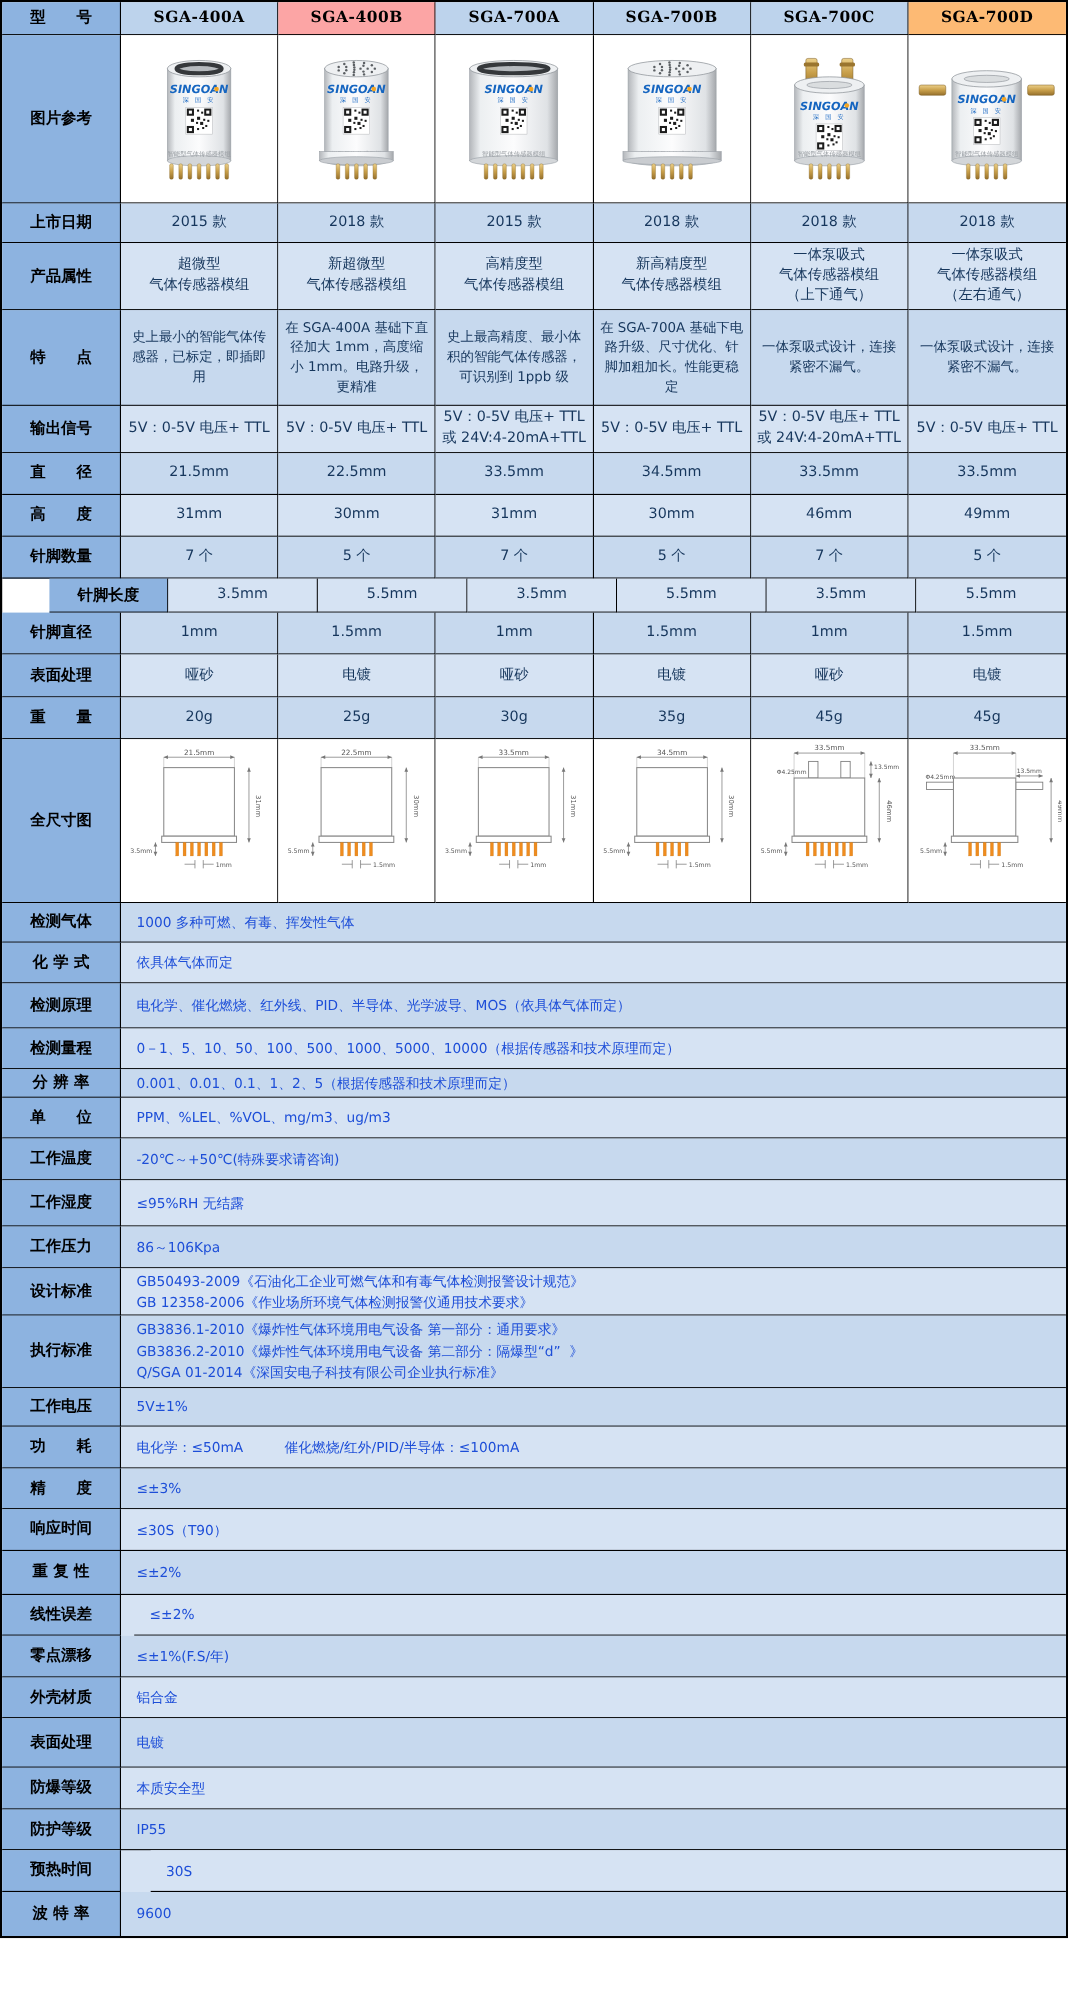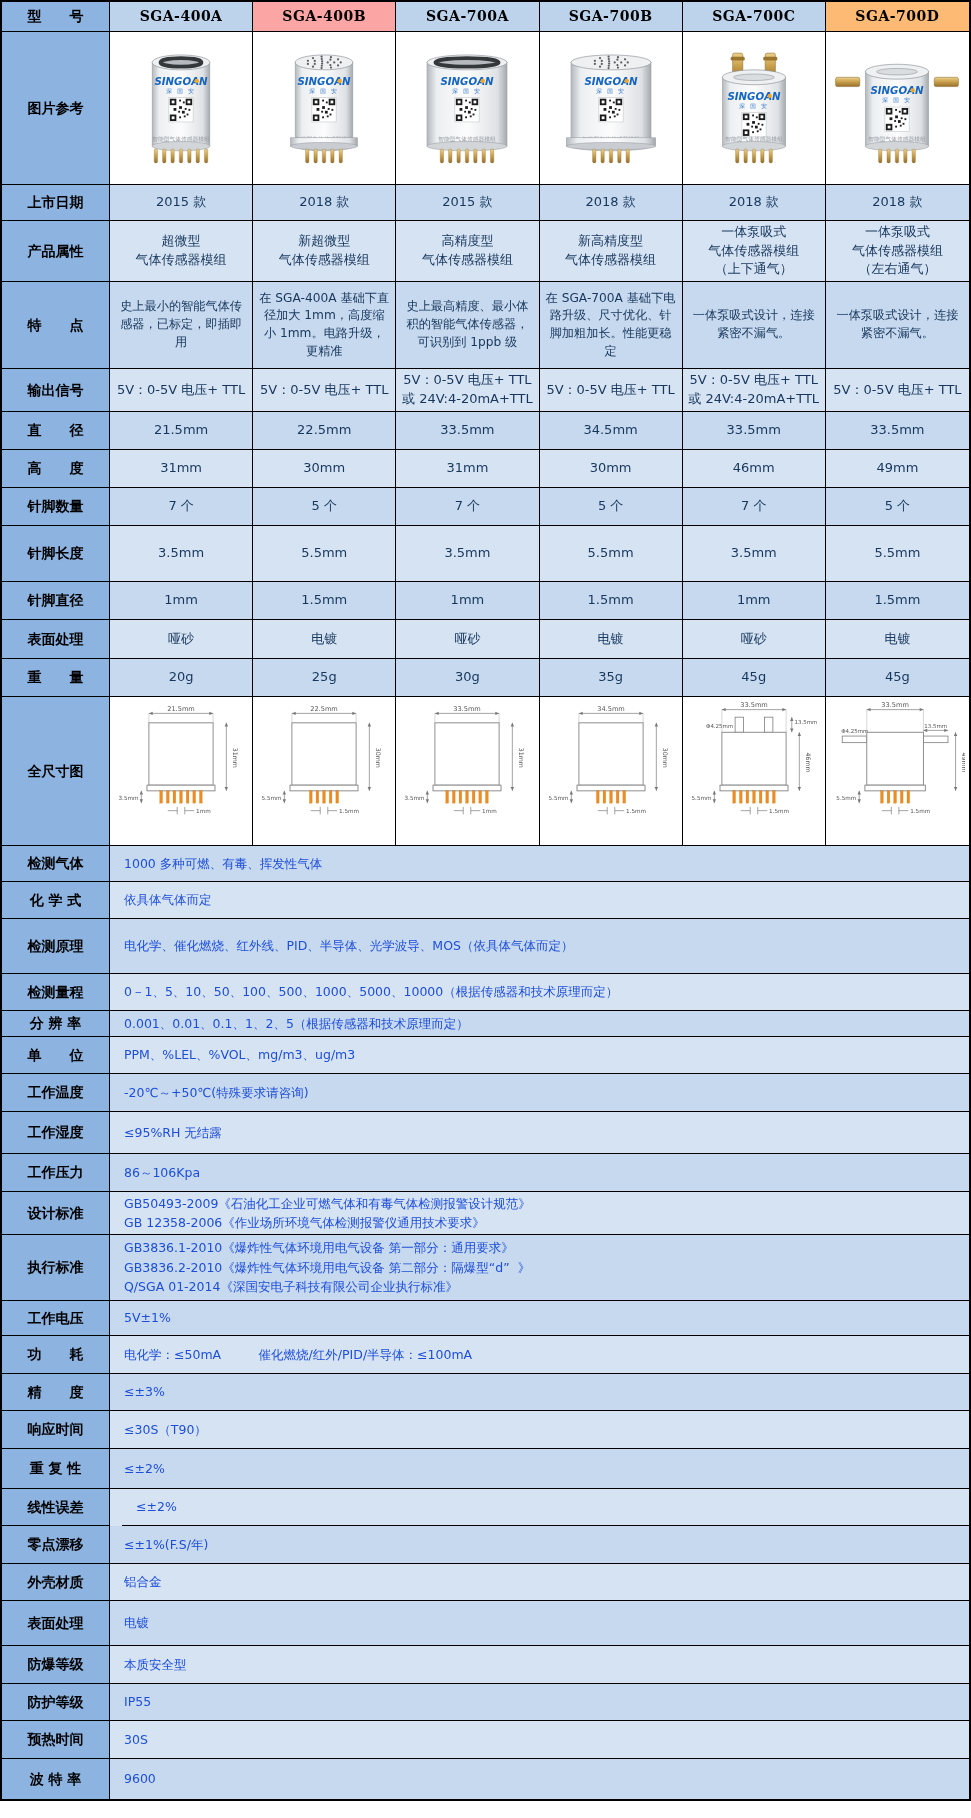--- a/index.html
+++ b/index.html
@@ -453,21 +453,21 @@
       </div>
       <div class="row pin-count bg-d" style="height: 38px;">
         <div class="lbl">针脚数量</div>
         <div class="val bg-d">7 个</div>
         <div class="val bg-d">5 个</div>
         <div class="val bg-d">7 个</div>
         <div class="val bg-d">5 个</div>
         <div class="val bg-d">7 个</div>
         <div class="val bg-d">5 个</div>
       </div>
-      <div class="row pin-length bg-l" style="height: 56px;">
+      <div class="row pin-length bg-l" style="height: 31px; margin-left: 43px;">
         <div class="lbl">针脚长度</div>
         <div class="val bg-l">3.5mm</div>
         <div class="val bg-l">5.5mm</div>
         <div class="val bg-l">3.5mm</div>
         <div class="val bg-l">5.5mm</div>
         <div class="val bg-l">3.5mm</div>
         <div class="val bg-l">5.5mm</div>
       </div>
       <div class="row pin-diameter bg-d" style="height: 38px;">
         <div class="lbl">针脚直径</div>
@@ -700,21 +700,21 @@
         </div>
       </div>
       <div class="spec bg-d" style="height: 36px;">
         <div class="lbl">检测气体</div>
         <div class="wide bg-d">1000 多种可燃、有毒、挥发性气体</div>
       </div>
       <div class="spec bg-l" style="height: 37px;">
         <div class="lbl">化 学 式</div>
         <div class="wide bg-l">依具体气体而定</div>
       </div>
-      <div class="spec bg-d" style="height: 55px;">
+      <div class="spec bg-d" style="height: 41px;">
         <div class="lbl">检测原理</div>
         <div class="wide bg-d">电化学、催化燃烧、红外线、PID、半导体、光学波导、MOS（依具体气体而定）</div>
       </div>
       <div class="spec bg-l" style="height: 37px;">
         <div class="lbl">检测量程</div>
         <div class="wide bg-l">0－1、5、10、50、100、500、1000、5000、10000（根据传感器和技术原理而定）</div>
       </div>
       <div class="spec bg-d" style="height: 26px;">
         <div class="lbl">分 辨 率</div>
         <div class="wide bg-d">0.001、0.01、0.1、1、2、5（根据传感器和技术原理而定）</div>
@@ -783,21 +783,21 @@
         <div class="wide bg-d">电镀</div>
       </div>
       <div class="spec bg-l" style="height: 38px;">
         <div class="lbl">防爆等级</div>
         <div class="wide bg-l">本质安全型</div>
       </div>
       <div class="spec bg-d" style="height: 37px;">
         <div class="lbl">防护等级</div>
         <div class="wide bg-d">IP55</div>
       </div>
-      <div class="spec bg-l" style="height: 38px;">
+      <div class="spec bg-l" style="height: 38px; gap: 27px;">
         <div class="lbl">预热时间</div>
         <div class="wide bg-l">30S</div>
       </div>
       <div class="spec bg-d" style="height: 40px;">
         <div class="lbl">波 特 率</div>
         <div class="wide bg-d">9600</div>
       </div>
     </div>
 </div>
 

